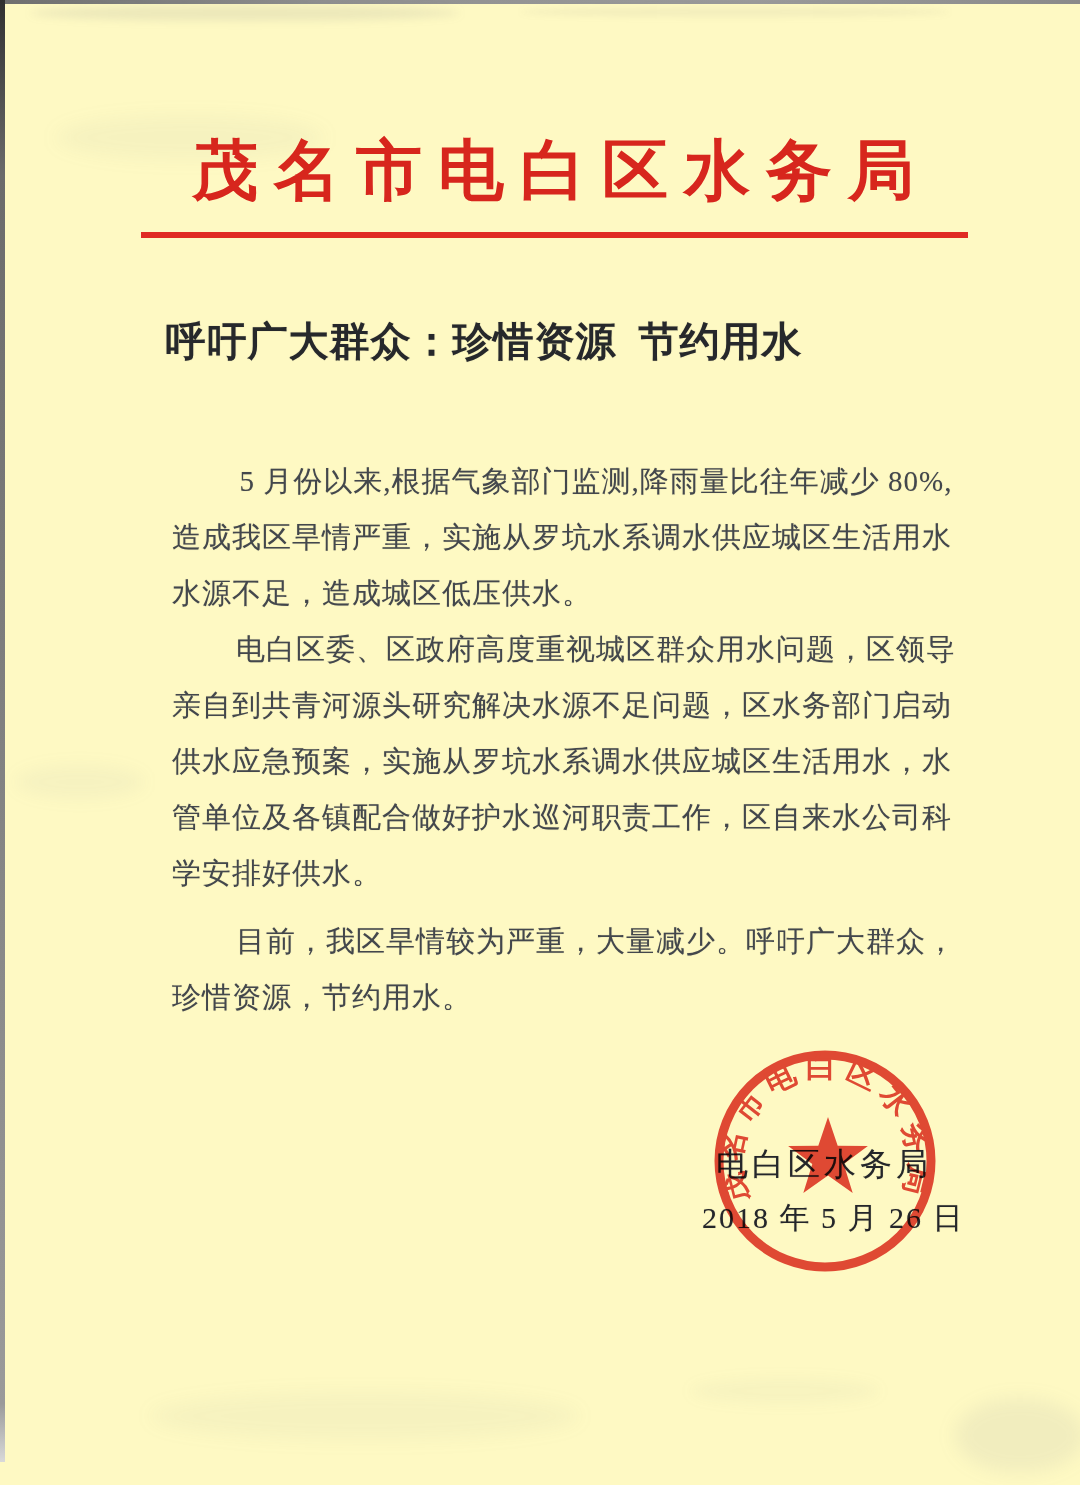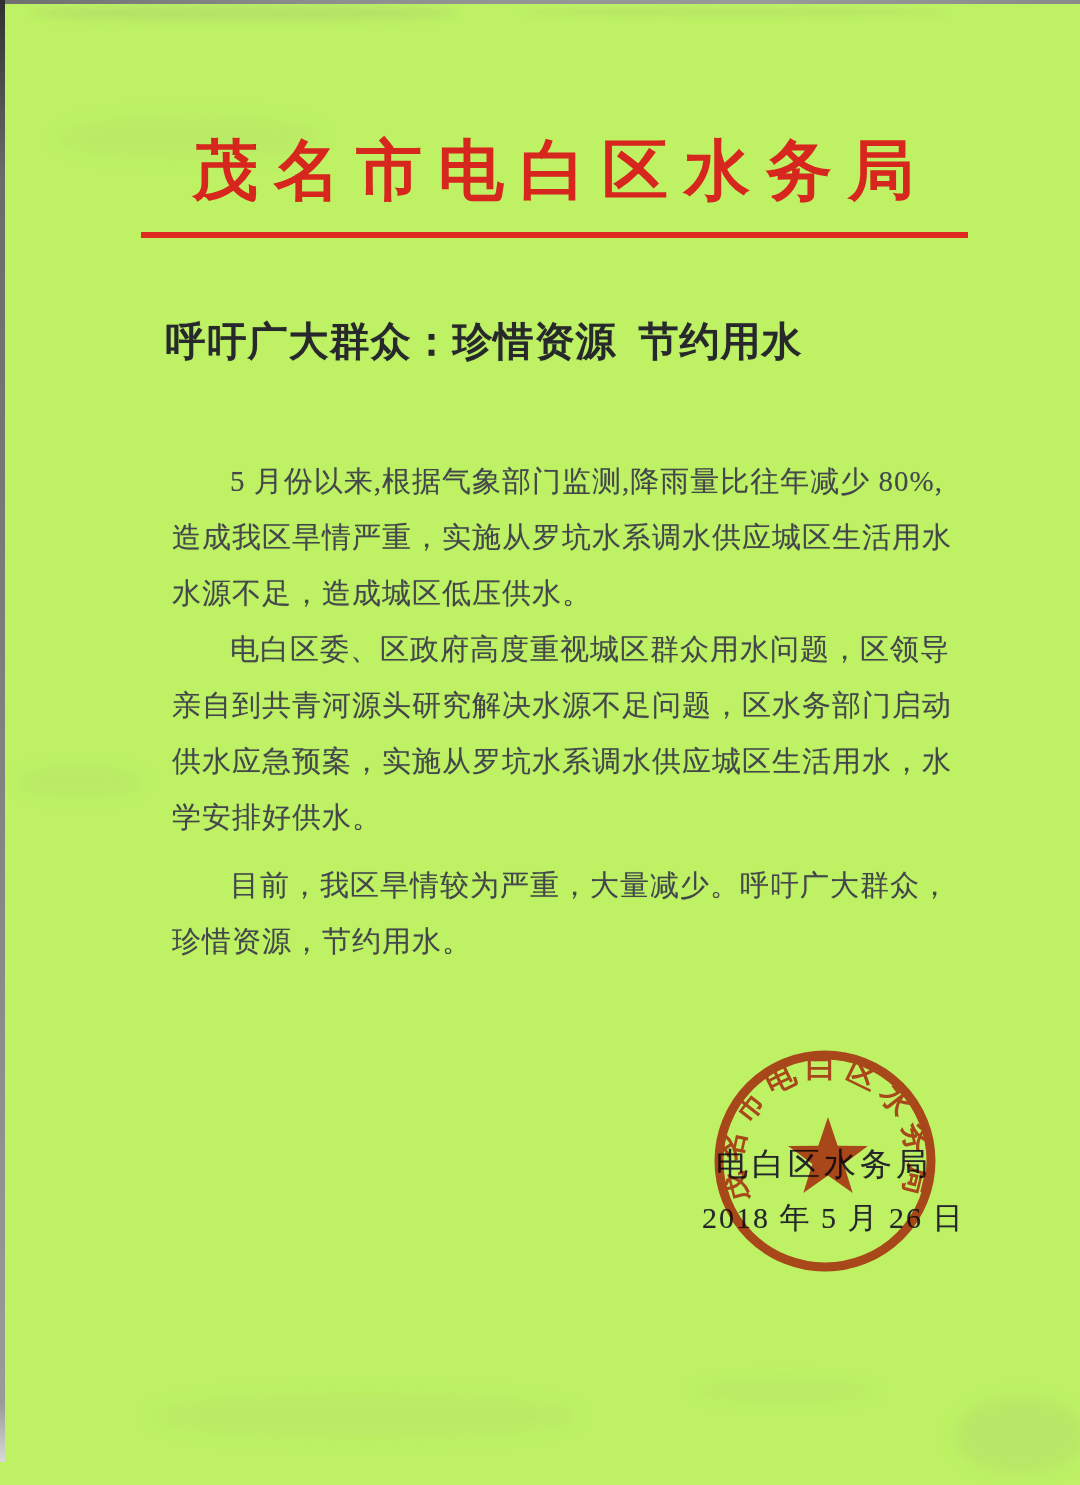--- a/index.html
+++ b/index.html
@@ -1,19 +1,19 @@
 <!DOCTYPE html>
 <html><head>
 <meta charset="utf-8">
 <style>
   html,body{margin:0;padding:0;background:#ffffff;}
   .page{
     position:relative;
     width:1080px;height:1485px;
-    background:#bef264;
+    background:#fef9c3;
     overflow:hidden;
     font-family:"Liberation Serif","DejaVu Serif",serif;
   }
   
   .edge-top{
     position:absolute;left:0;top:0;width:1080px;height:4px;
     background:linear-gradient(90deg,#6f6f6f,#8f8f8f 30%,#9a9a9a 70%,#8a8a8a);
   }
   .edge-left{
     position:absolute;left:0;top:0;width:5px;height:1462px;
@@ -51,21 +51,21 @@
     text-shadow:0 0 1px rgba(40,40,45,.35);
   }
   
   .body-text{
     position:absolute;left:172px;top:453px;width:790px;
     font-size:29px;color:#43474c;
     text-shadow:0 0 1px rgba(60,64,70,.28);
   }
   .body-text .line{height:56px;line-height:56px;white-space:pre;letter-spacing:1px;}
   .body-text .para.p3{margin-top:12px;}
-  .body-text .line.first{text-indent:58px;}
+  .body-text .line.first{text-indent:58px;text-align:center;}
 
   
   .sig-org{
     position:absolute;left:716px;top:1146px;
     font-size:32px;line-height:36px;color:#24262a;
     letter-spacing:4px;white-space:pre;
     text-shadow:0 0 1px rgba(40,40,45,.3);
   }
   .sig-date{
     position:absolute;left:702px;top:1200px;
@@ -104,20 +104,21 @@
   <div class="body-text" id="body-text">
       <div class="para p1">
         <div class="line first">5 月份以来,根据气象部门监测,降雨量比往年减少 80%,</div>
         <div class="line">造成我区旱情严重，实施从罗坑水系调水供应城区生活用水</div>
         <div class="line">水源不足，造成城区低压供水。</div>
       </div>
       <div class="para p2">
         <div class="line first">电白区委、区政府高度重视城区群众用水问题，区领导</div>
         <div class="line">亲自到共青河源头研究解决水源不足问题，区水务部门启动</div>
         <div class="line">供水应急预案，实施从罗坑水系调水供应城区生活用水，水</div>
+        <div class="line">管单位及各镇配合做好护水巡河职责工作，区自来水公司科</div>
         <div class="line">学安排好供水。</div>
       </div>
       <div class="para p3">
         <div class="line first">目前，我区旱情较为严重，大量减少。呼吁广大群众，</div>
         <div class="line">珍惜资源，节约用水。</div>
       </div>
     </div>
 
   <div class="sig-org">电白区水务局</div>
   <div class="sig-date">2018 年 5 月 26 日</div>

